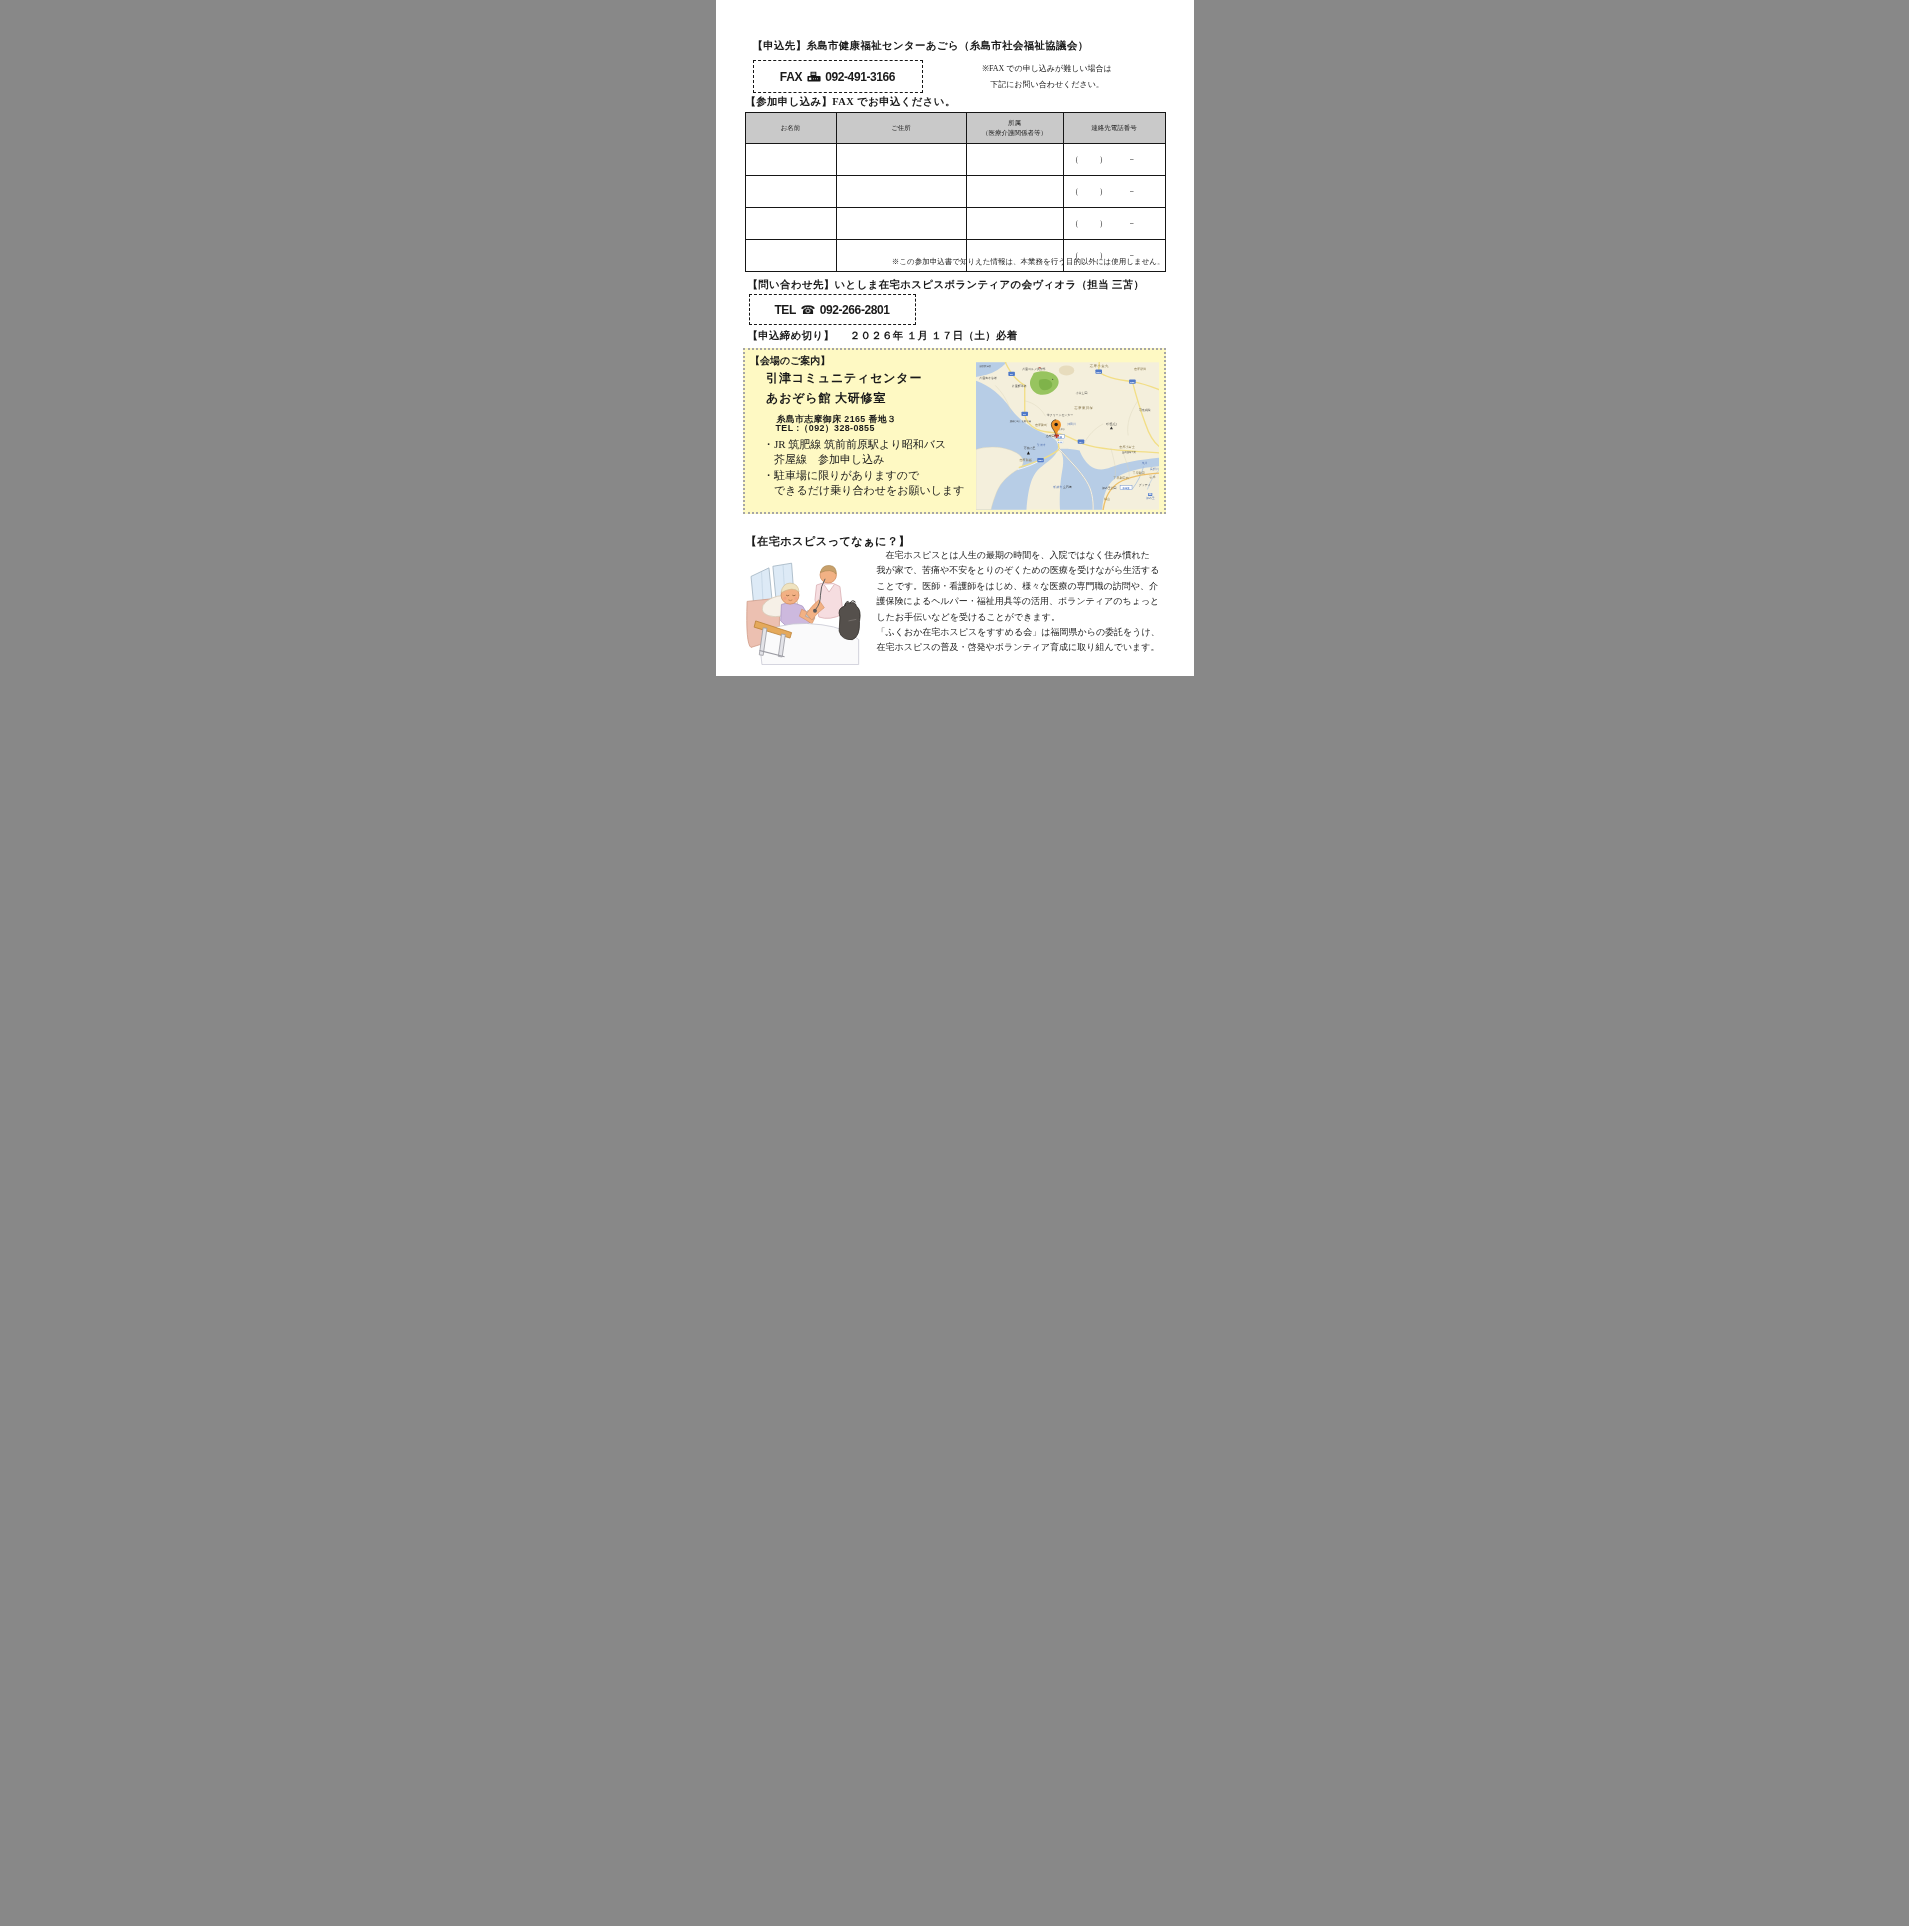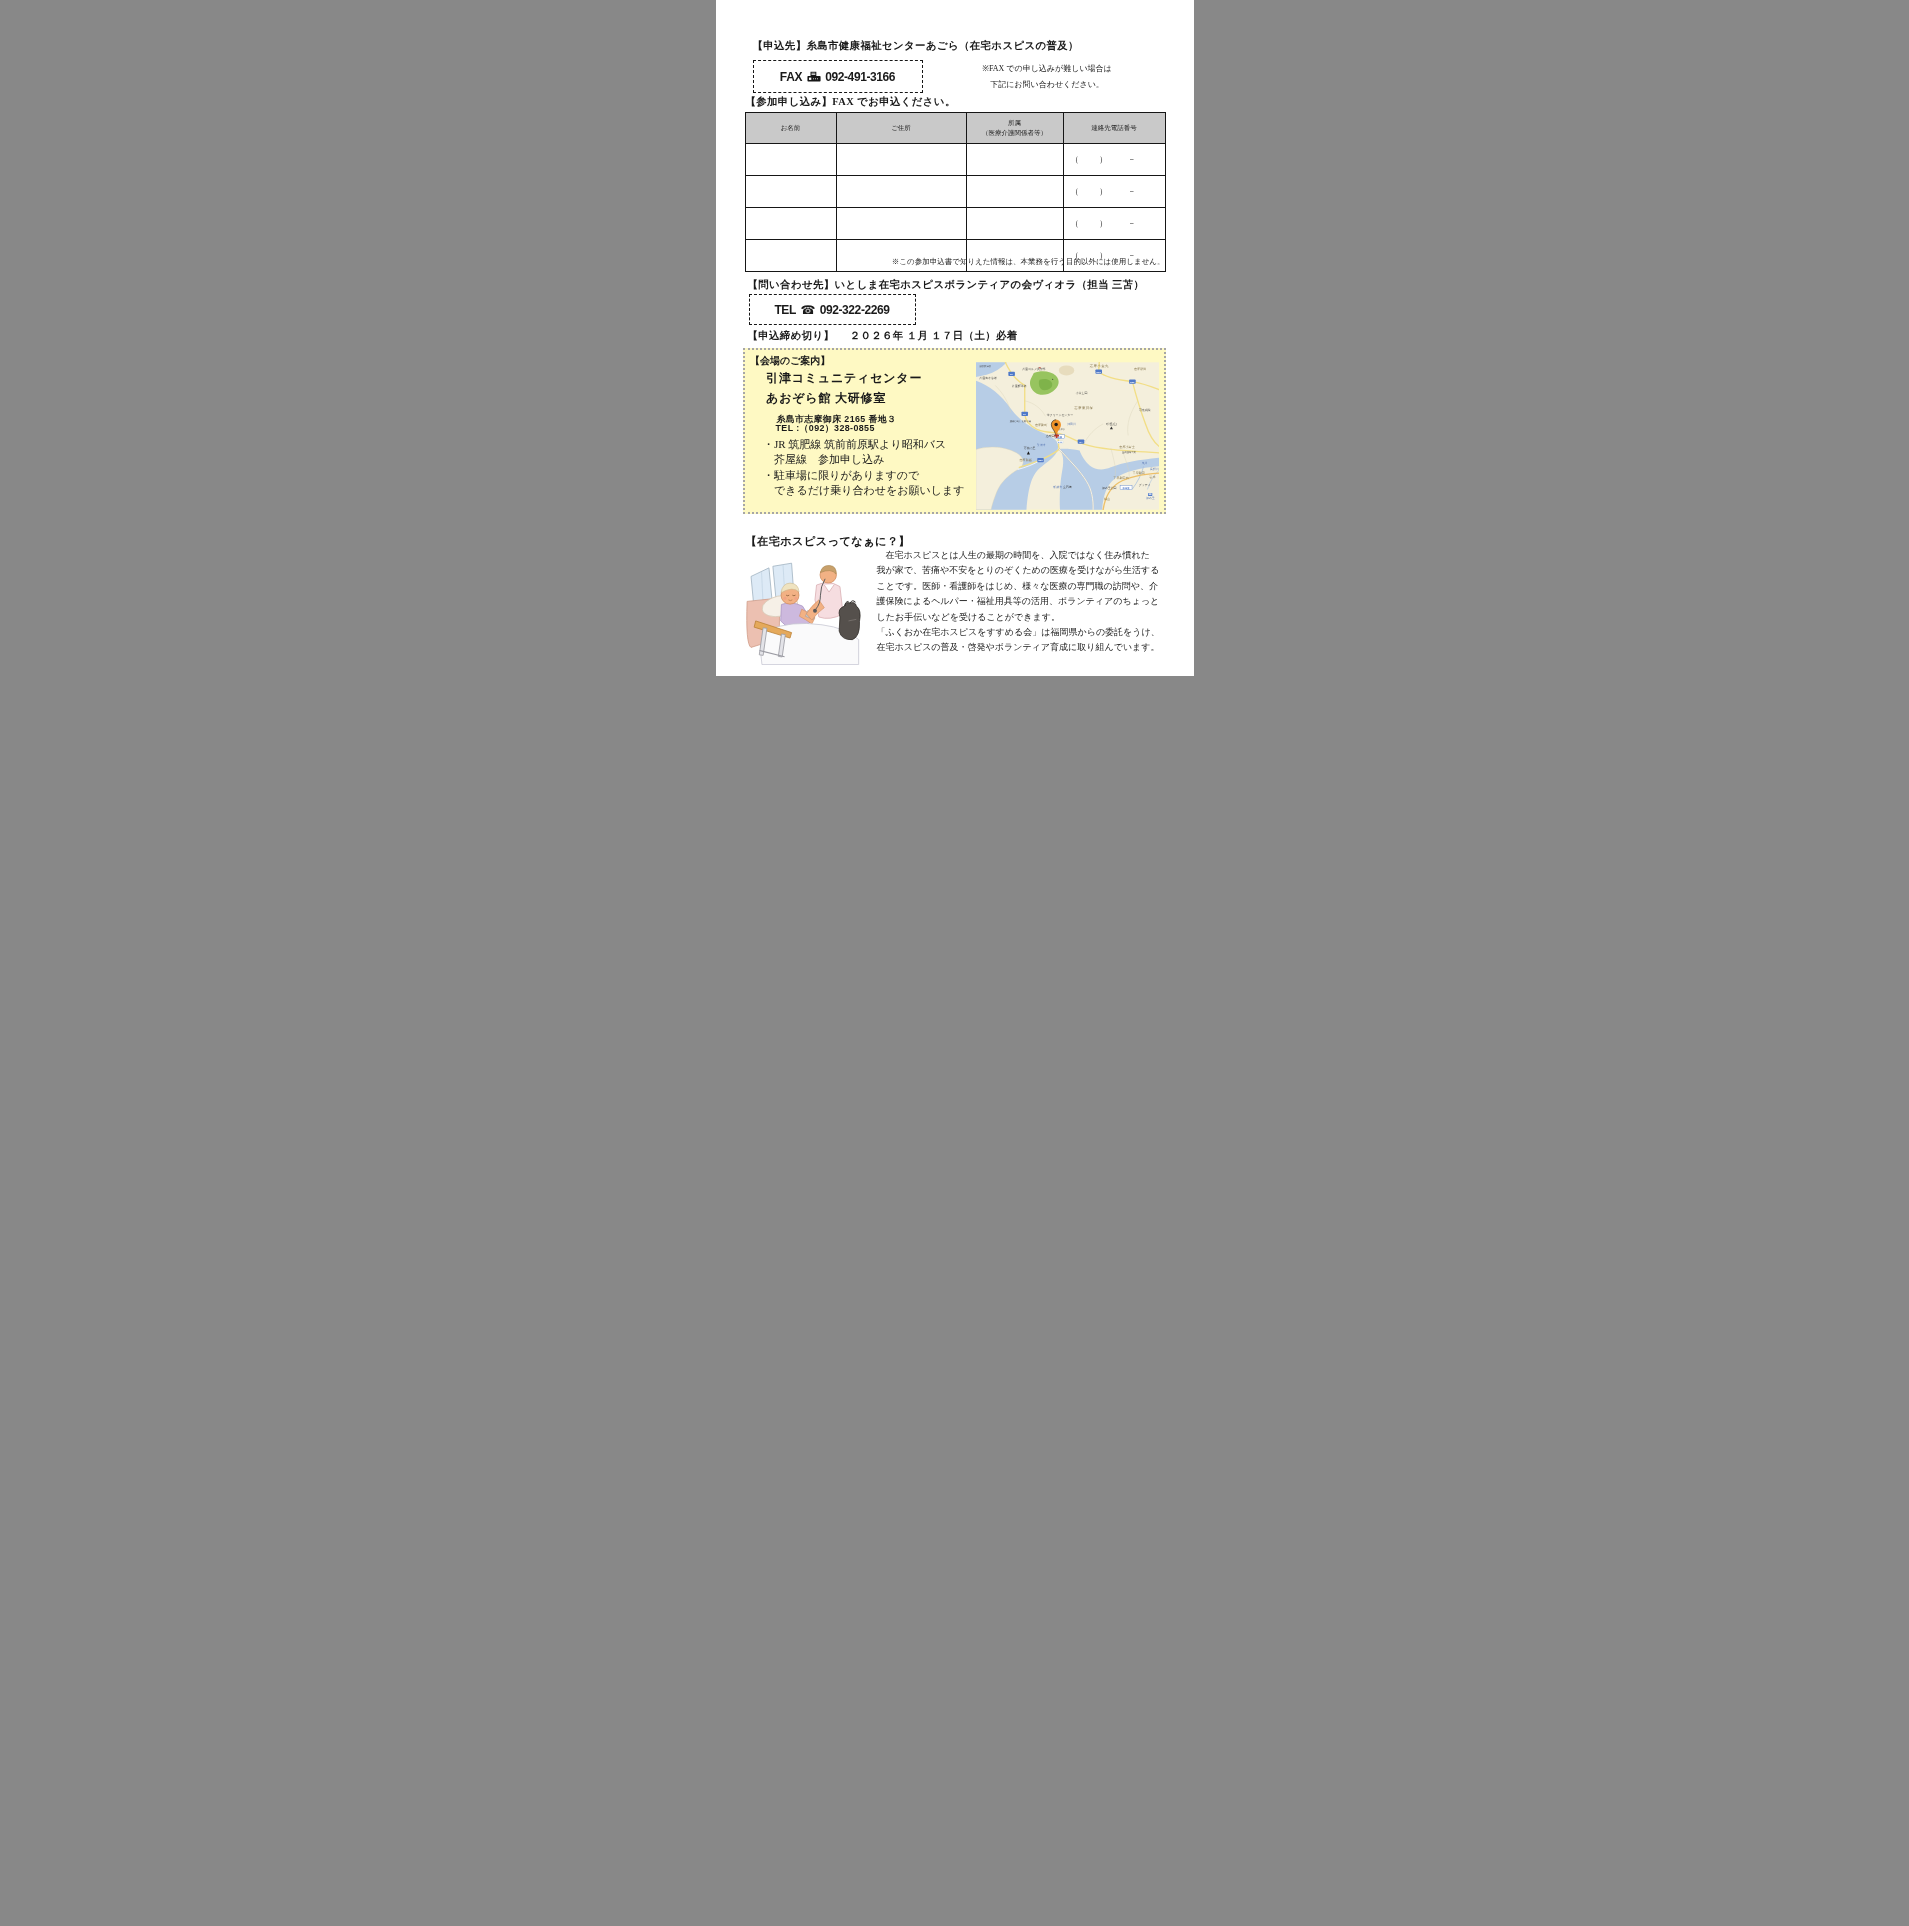--- a/index.html
+++ b/index.html
@@ -41,21 +41,21 @@
   .m-big{fill:#3a3a3a;font-size:18px;letter-spacing:2px;}
   .m-box{fill:#4f79c9;font-size:12px;font-weight:bold;}
   svg text{font-family:"Liberation Sans","DejaVu Sans",sans-serif;text-anchor:middle;}
 </style>
 </head>
 <body>
 
 <div class="page">
 
   <div class="abs h-line" style="left:37px;top:39px;">
-    <span>【申込先】</span><span>糸島市健康福祉センターあごら（在宅ホスピスの普及）</span>
+    <span>【申込先】</span><span>糸島市健康福祉センターあごら（糸島市社会福祉協議会）</span>
   </div>
 
   <div class="abs dash-box" style="left:37px;top:60px;width:168px;height:31px;">
     <span class="big-num">FAX</span>
     <span style="display:inline-flex;">
       <svg width="14" height="11.6" viewBox="0 0 36 30">
         <rect x="1" y="13" width="34" height="14" rx="2" fill="#161616"></rect>
         <rect x="9" y="2" width="15" height="13" fill="#161616"></rect>
         <rect x="11.5" y="4.5" width="10" height="2" fill="#fff"></rect>
         <rect x="11.5" y="8" width="10" height="2" fill="#fff"></rect>
@@ -123,21 +123,21 @@
 
   <div class="abs priv" style="left:29px;top:257px;width:420px;">※この参加申込書で知りえた情報は、本業務を行う目的以外には使用しません。</div>
 
   <div class="abs h-line" style="left:32px;top:278px;">
     <span>【問い合わせ先】</span><span>いとしま在宅ホスピスボランティアの会ヴィオラ（担当 三苫）</span>
   </div>
 
   <div class="abs dash-box" style="left:33px;top:294px;width:165px;height:29px;">
     <span class="big-num">TEL</span>
     <span class="big-num" style="font-family:'DejaVu Sans',sans-serif;">☎</span>
-    <span class="big-num">092-322-2269</span>
+    <span class="big-num">092-266-2801</span>
   </div>
 
   <div class="abs h-line" style="left:32px;top:329px;">
     <span>【申込締め切り】</span><span style="display:inline-block;width:15.4px;"></span><span>２０２６年 １月 １７日（土）必着</span>
   </div>
 
   <div class="abs venue-box" style="left:27px;top:348px;width:419px;height:162px;">
     <div class="abs" style="left:5.4px;top:3.9px;font-size:10px;font-weight:700;">【会場のご案内】</div>
     <div class="abs v-name" style="left:21.6px;top:20px;">引津コミュニティセンター</div>
     <div class="abs v-name" style="left:21.6px;top:40px;">あおぞら館 大研修室</div>

